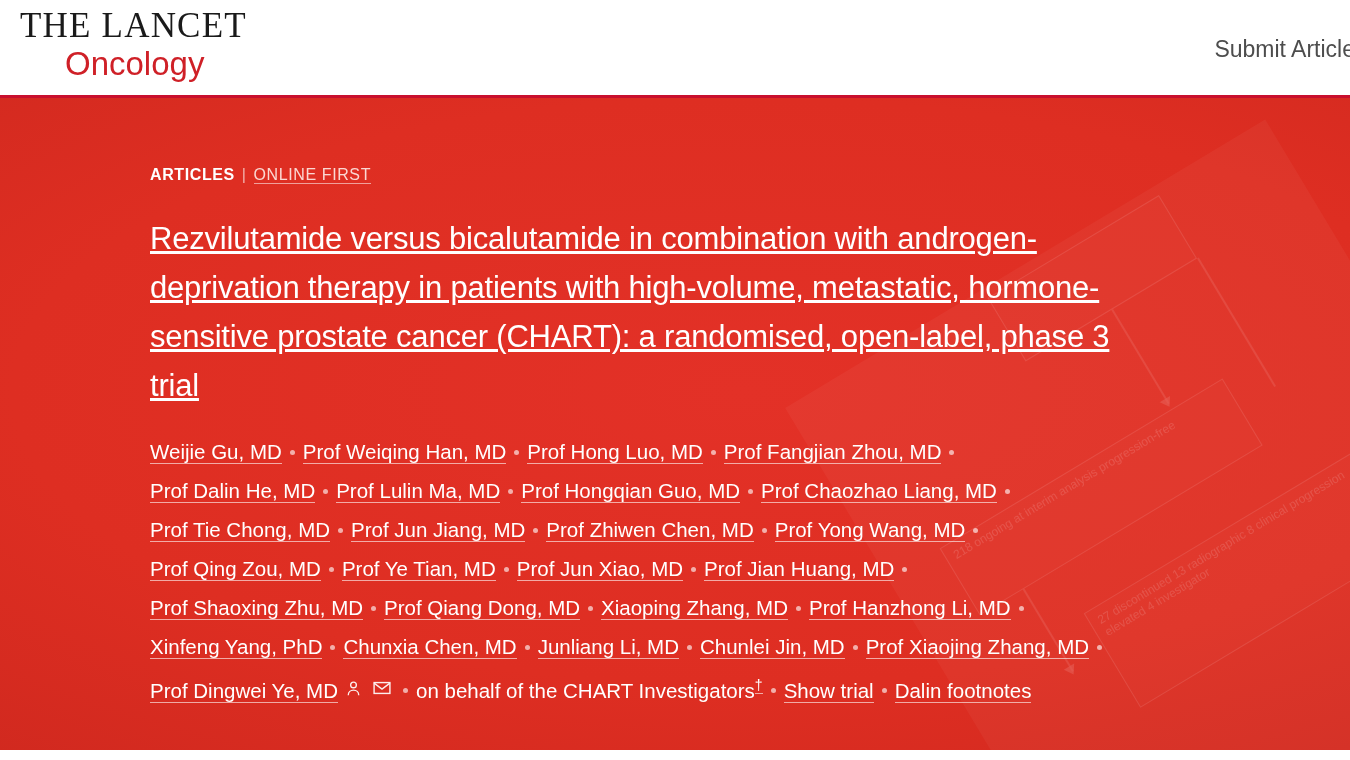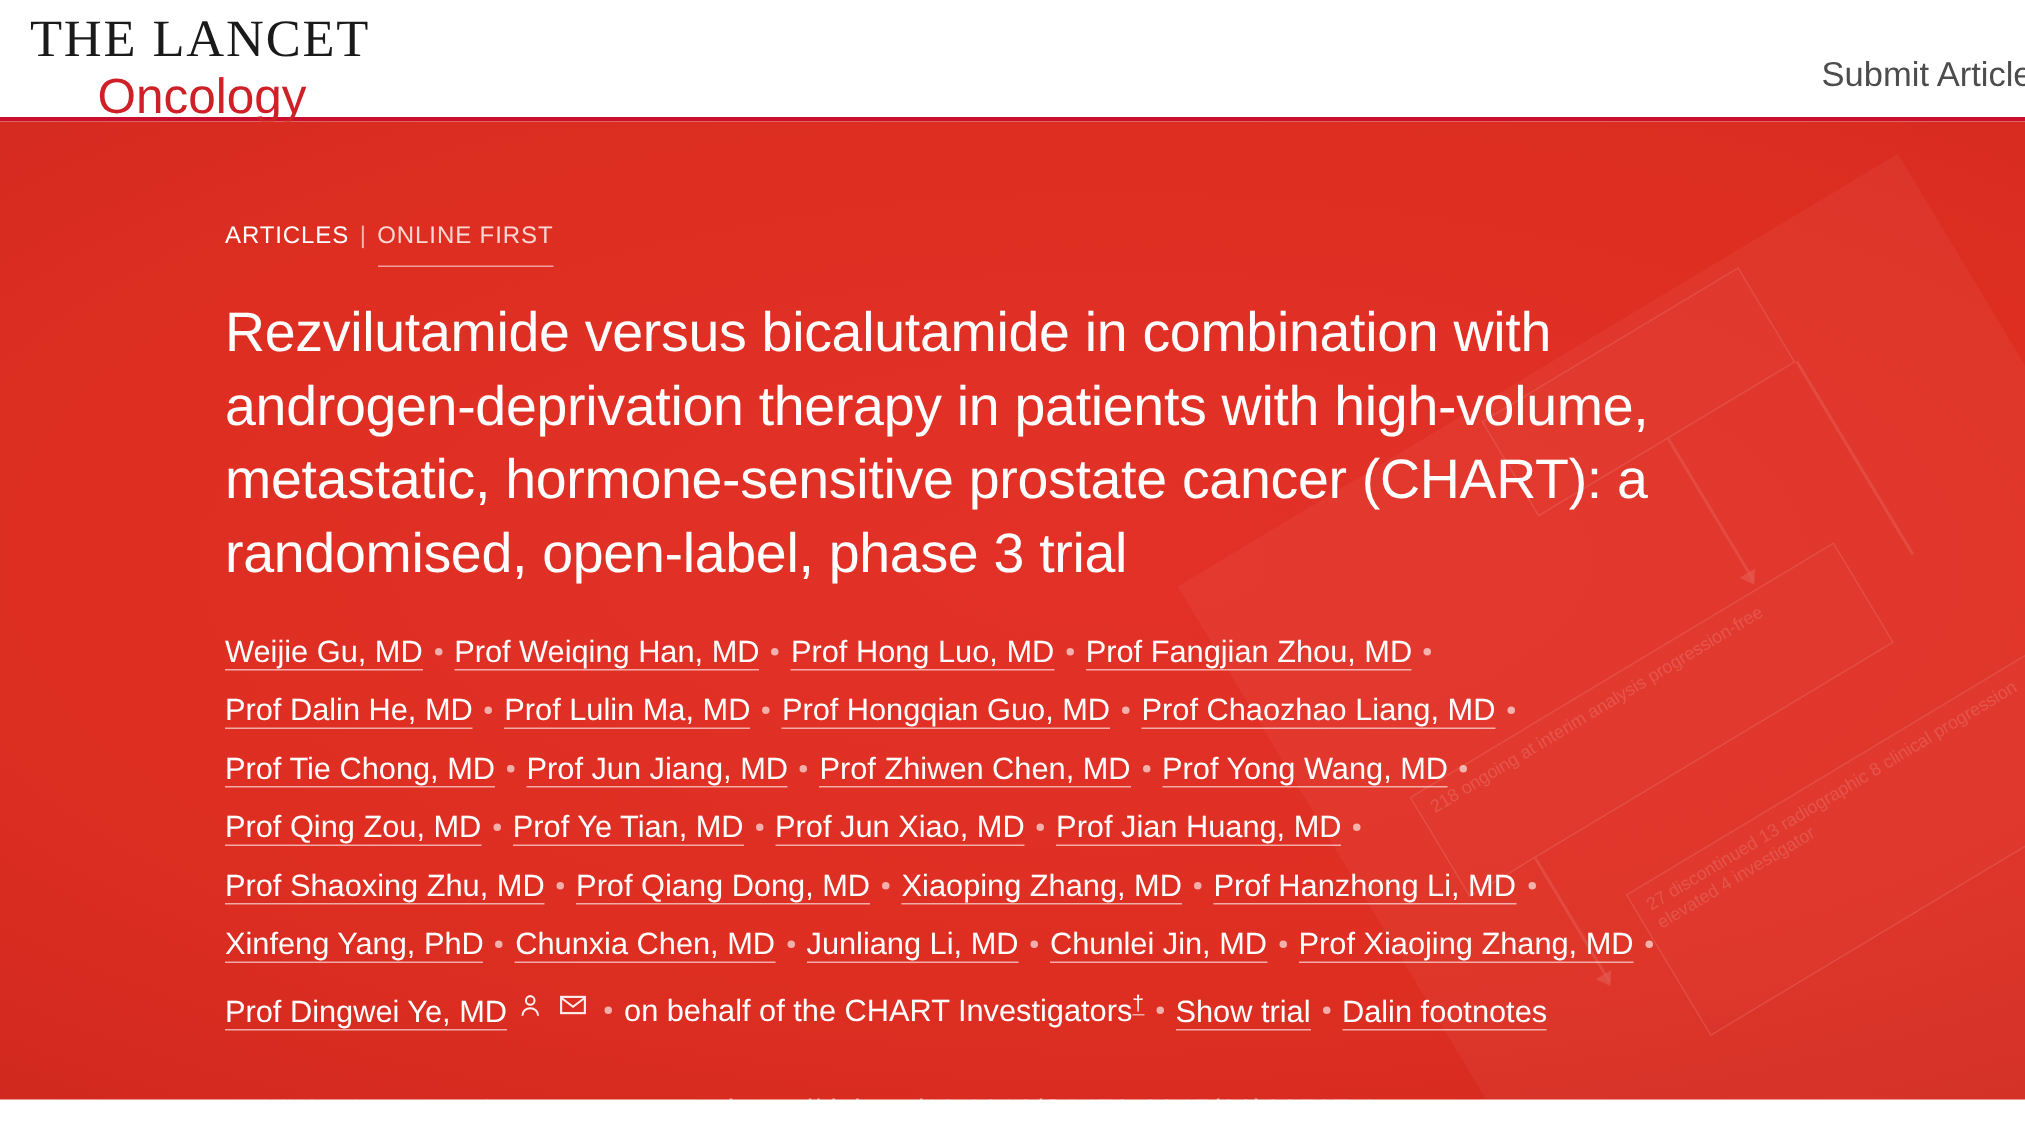--- a/index.html
+++ b/index.html
@@ -15,21 +15,21 @@
   #page {
     position: relative;
     width: 1350px;
     height: 760px;
     overflow: hidden;
   }
 
   
   .site-header {
     position: relative;
-    height: 81px;
+    height: 98px;
     background: #ffffff;
     border-bottom: 3px solid #c8102e;
   }
   .site-header::after {
     content: "";
     position: absolute;
     left: 0; right: 0; bottom: -6px;
     height: 3px;
     background: #e8araa;
     background: #eeb4ae;
@@ -126,37 +126,38 @@
   }
 
   
   .kicker {
     font-size: 16px;
     letter-spacing: 0.6px;
     color: #ffffff;
     margin-bottom: 30px;
     white-space: nowrap;
   }
-  .kicker .k-articles { color: #ffffff; font-weight: 400; }
+  .kicker .k-articles { color: #ffffff; font-weight: 700; }
   .kicker .k-sep { color: #f2b4ae; margin: 0 7px; }
   .kicker .k-online {
     color: #fbd7d2;
     border-bottom: 1px solid rgba(255,255,255,0.55);
-    padding-bottom: 11px;
+    padding-bottom: 0;
   }
 
   
   .article-title {
-    font-size: 37px;
+    font-size: 31px;
     line-height: 49px;
     font-weight: 400;
     color: #ffffff;
     letter-spacing: -0.2px;
     margin-bottom: 22px;
     max-width: 1100px;
+    text-decoration: underline;
   }
 
   
   .authors {
     font-size: 20.5px;
     line-height: 39px;
     color: #ffffff;
     max-width: 1070px;
   }
   .author {

